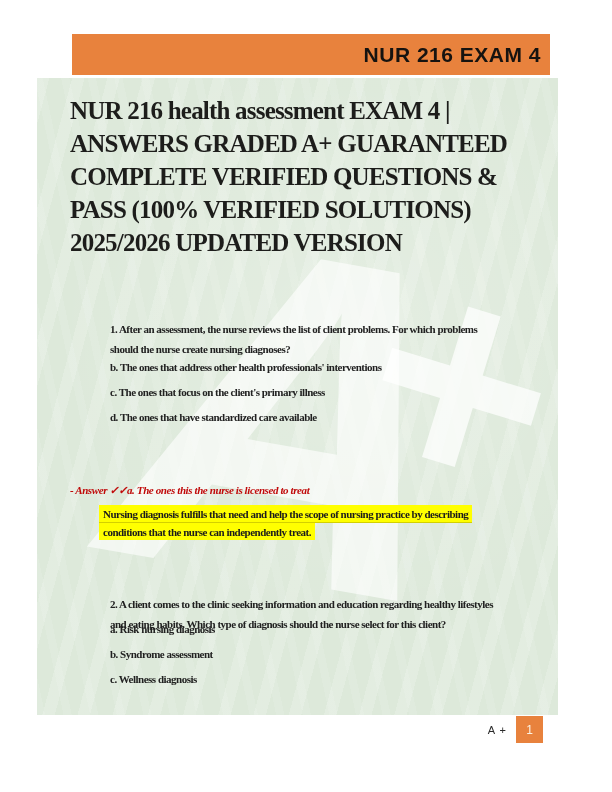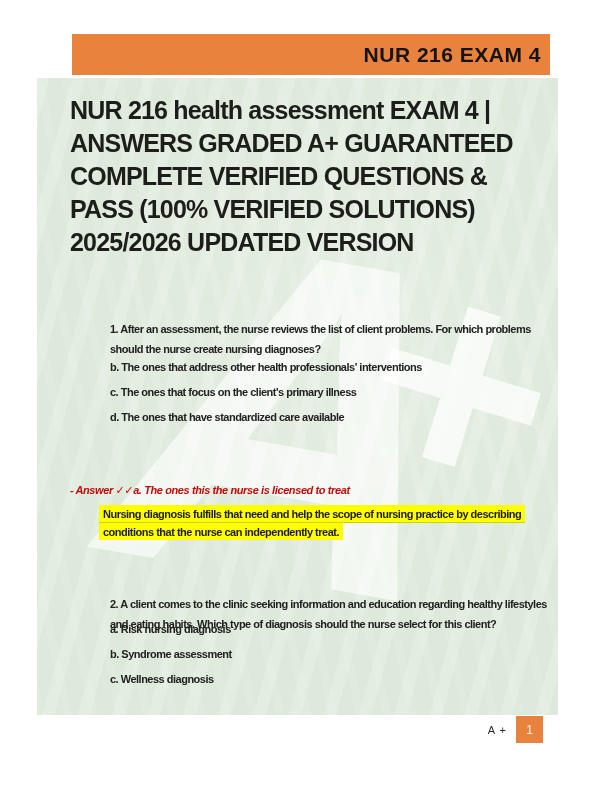--- a/index.html
+++ b/index.html
@@ -44,21 +44,21 @@
     color: rgba(255,255,255,0.62);
     transform: rotate(10deg);
   }
   .wm-plus {
     left: 335px; top: 150px;
     font-size: 310px;
     color: rgba(255,255,255,0.72);
     transform: rotate(17deg);
   }
 
-  .content { position: absolute; left: 0; top: 0; width: 100%; height: 100%; }
+  .content { position: absolute; left: 0; top: 0; width: 100%; height: 100%; font-family: Liberation Serif, serif; }
 
   
   .doc-title {
     position: absolute; left: 33px; top: 16px;
     color: #1d1d1b;
     font-size: 25px; font-weight: bold; letter-spacing: -0.8px;
   }
   .doc-title .tline { white-space: nowrap; line-height: 33px; }
 
   

